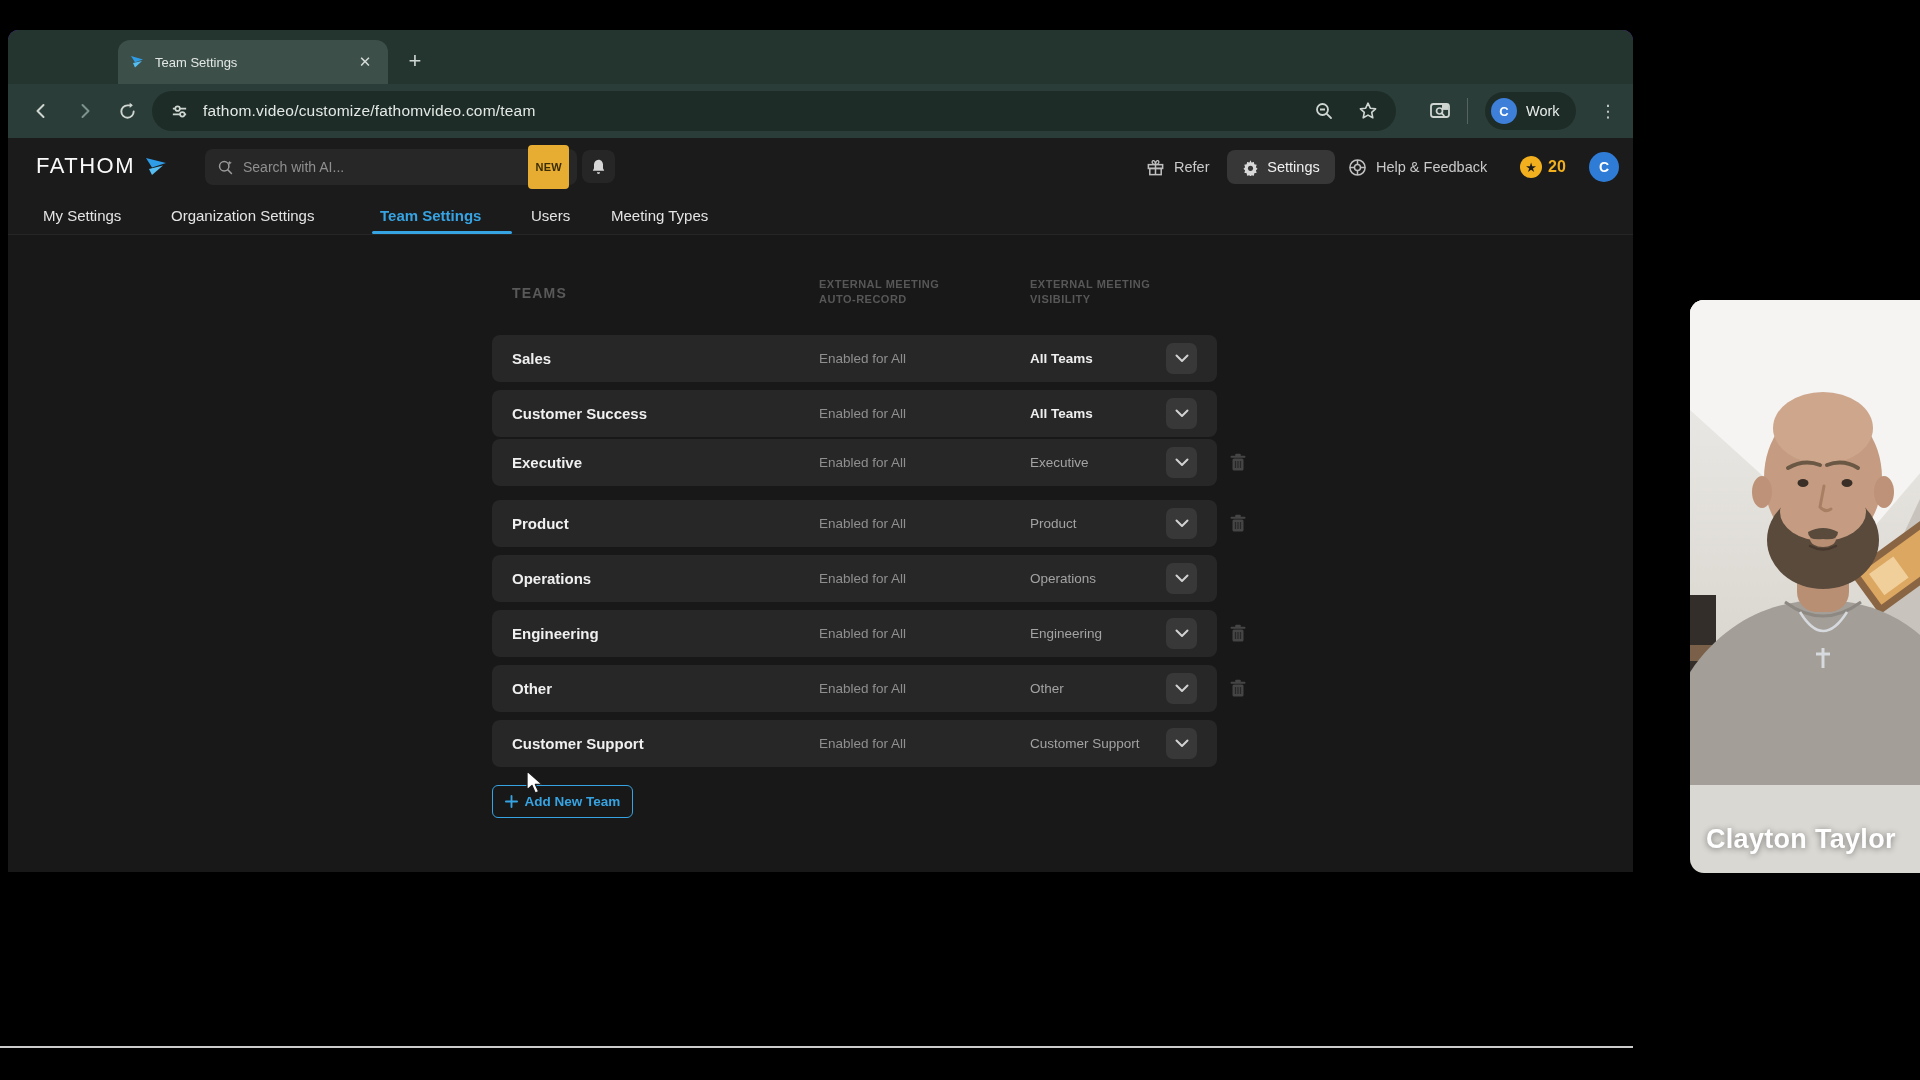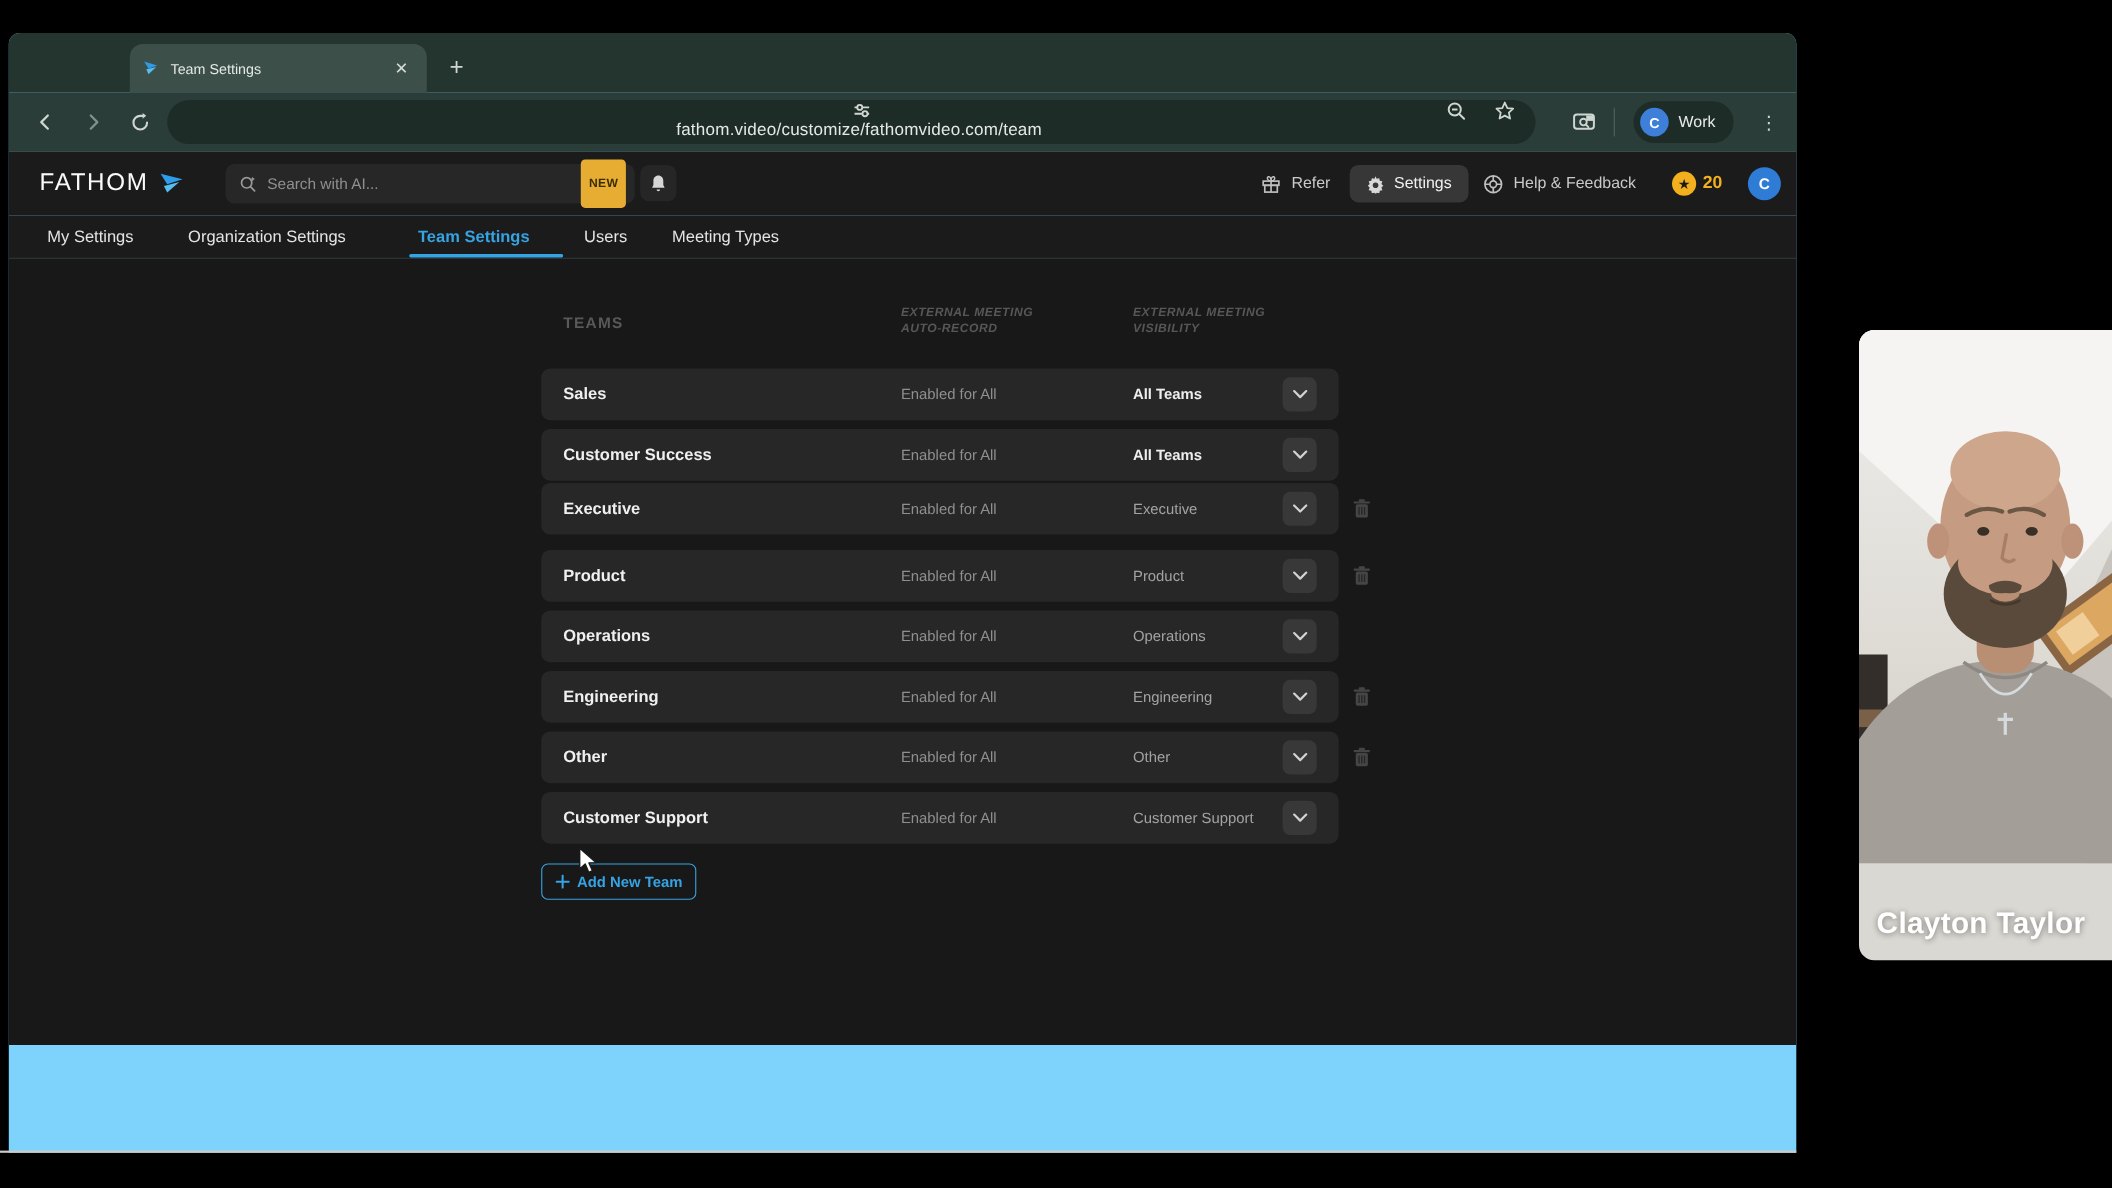--- a/index.html
+++ b/index.html
@@ -1,39 +1,39 @@
 <!DOCTYPE html>
 <html><head>
 <meta charset="utf-8">
 <style>
   * { margin:0; padding:0; box-sizing:border-box; }
   html,body { width:1920px; height:1080px; background:#000; overflow:hidden;
               font-family:"Liberation Sans", sans-serif; }
 
   
-  .browser { position:absolute; left:8px; top:30px; width:1625px; height:1018px;
-             background:#7dd3fc; border-radius:10px 10px 0 0; overflow:hidden; }
+  .browser { position:absolute; left:8px; top:30px; width:1625px; height:842px;
+             background:#6d28d9; border-radius:10px 10px 0 0; overflow:hidden; }
 
   
   .tabstrip { position:relative; height:54px; background:#24352f; }
   .tab { position:absolute; left:110px; bottom:0; width:270px; height:44px;
          background:#3c4f49; border-radius:12px 12px 0 0;
          display:flex; align-items:center; padding:0 12px; gap:9px; }
   .tab-title { color:#e3e8e5; font-size:13px; flex:1; white-space:nowrap; overflow:hidden; }
   .tab-close { color:#d6dcd9; font-size:15px; width:22px; height:22px; border-radius:50%;
                display:flex; align-items:center; justify-content:center; cursor:default; }
   .newtab { position:absolute; left:392px; bottom:8px; width:30px; height:30px;
             color:#cfd6d2; font-size:22px; display:flex; align-items:center; justify-content:center; }
 
   
   .toolbar { position:relative; height:54px; background:#2b3d38; display:flex; align-items:center; }
   .nav-ico { position:absolute; width:30px; height:30px; display:flex; align-items:center;
              justify-content:center; color:#cfd6d2; }
   .omnibox { position:absolute; left:144px; top:7px; width:1244px; height:40px;
-             background:#1d2c27; border-radius:20px; display:flex; align-items:center;flex-direction:column; }
+             background:#1d2c27; border-radius:20px; display:flex; align-items:center; }
   .omni-url { color:#e4e9e6; font-size:15.5px; letter-spacing:.2px; margin-left:14px; }
   .tune { margin-left:18px; flex:none; }
   .omni-right { position:absolute; right:18px; display:flex; gap:24px; align-items:center; }
   .divider-v { position:absolute; left:1459px; top:14px; width:1px; height:26px; background:#54645f; }
   .profile-chip { position:absolute; left:1477px; top:8px; height:38px; padding:0 16px 0 6px;
                   background:#1d2c27; border-radius:19px; display:flex; align-items:center; gap:9px; }
   .chip-avatar { width:26px; height:26px; border-radius:50%; background:#3d7fd9; color:#fff;
                  font-size:13px; font-weight:bold; display:flex; align-items:center; justify-content:center; }
   .chip-label { color:#e8ecea; font-size:14.5px; }
   .kebab { position:absolute; left:1588px; top:12px; width:24px; height:30px; color:#cfd6d2;
@@ -66,21 +66,21 @@
   .app-nav { position:relative; height:39px; background:#1b1b1b; border-bottom:1px solid #262626; }
   .nav-item { position:absolute; top:0; height:38px; display:flex; align-items:center;
               color:#e4e4e4; font-size:15px; }
   .nav-item.active { color:#36a3e3; font-weight:bold; }
   .nav-underline { position:absolute; left:364px; bottom:0; width:140px; height:3px;
                    background:#36a3e3; border-radius:2px; }
 
   .app-content { position:relative; height:715px; background:#181818; }
   .table-zone { position:absolute; left:484px; top:0; width:762px; }
   .col-head { position:absolute; color:#575757; font-size:11px; font-weight:bold;
-              letter-spacing:.5px; line-height:15px;font-style:italic; }
+              letter-spacing:.5px; line-height:15px; }
   .teams-title { position:absolute; left:20px; top:50px; color:#595959; font-size:14px;
                  font-weight:bold; letter-spacing:1.2px; }
 
   .team-row { position:absolute; left:0; width:762px; height:47px; }
   .row-card { position:absolute; left:0; top:0; width:725px; height:47px; background:#272727;
               border-radius:8px; }
   .t-name { position:absolute; left:20px; top:15px; color:#f0f0f0; font-size:15px; font-weight:bold; }
   .t-rec  { position:absolute; left:327px; top:16px; color:#8f8f8f; font-size:13.5px; }
   .t-vis  { position:absolute; left:538px; top:16px; color:#a3a3a3; font-size:13.5px; }
   .t-vis.bright { color:#eeeeee; font-weight:bold; }

